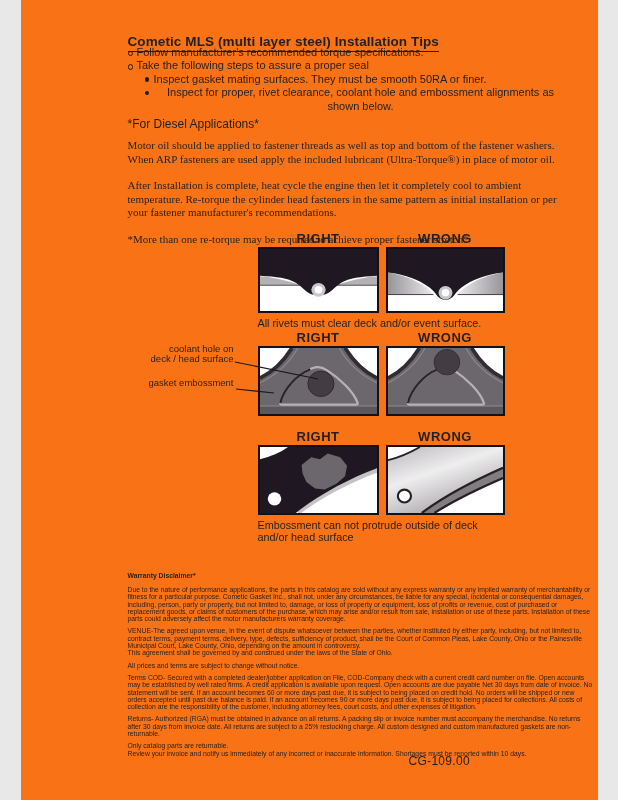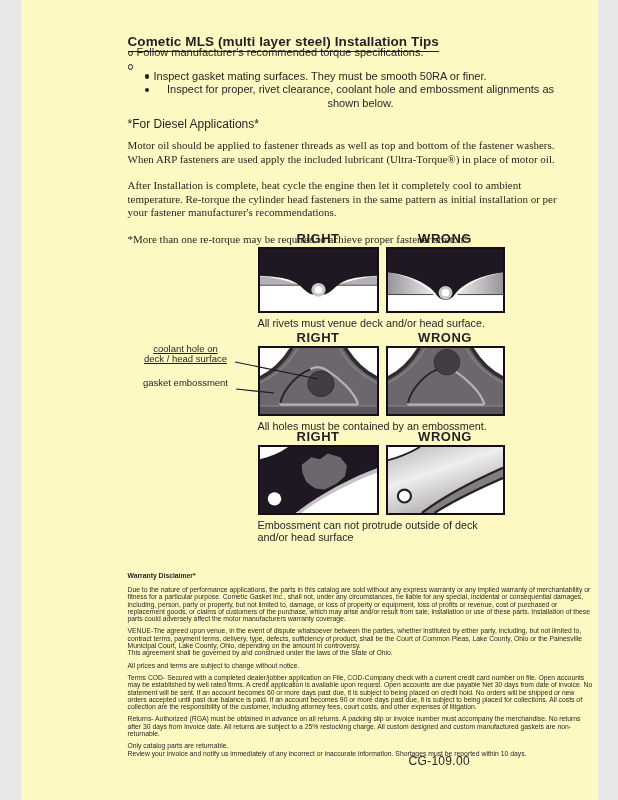--- a/index.html
+++ b/index.html
@@ -1,17 +1,17 @@
 <!DOCTYPE html>
 <html><head>
 <meta charset="utf-8">
 <style>
   html,body{margin:0;padding:0;background:#e8e8e8;}
   #page{
-    position:relative;width:577px;height:800px;background:#fef9c3;
+    position:relative;width:577px;height:800px;background:#f97316;
     font-family:"Liberation Sans",sans-serif;color:#231f20;overflow:hidden;
     margin:0 auto;
   }
   
   #title-block{position:absolute;left:107px;top:25px;}
   #page-title{
     font-size:13.5px;font-weight:bold;letter-spacing:.1px;
     border-bottom:1.6px solid #231f20;padding-bottom:2px;display:inline-block;
   }
   
@@ -33,21 +33,21 @@
   .fig-labels .l2{width:119px;}
   .fig-boxes{display:flex;gap:7px;}
   .fig-box{border:2px solid #151015;background:#fff;font-size:0;line-height:0;}
   .fig-box svg{display:block;}
   .fig-caption{font-size:10.8px;line-height:11.5px;margin-top:5px;}
   #fig1{left:237px;top:231px;}
   #fig2{left:237px;top:330px;}
   #fig3{left:237px;top:429px;}
   #fig2-side-labels{
     position:absolute;left:117px;top:344px;width:96px;
-    font-size:9.5px;line-height:9.6px;text-align:center;text-decoration:underline;
+    font-size:9.5px;line-height:9.6px;text-align:right;
   }
   #fig2-callout2{position:absolute;left:0;top:34px;width:96px;}
   #fig2-leaders{position:absolute;left:117px;top:344px;pointer-events:none;}
   
   #legal{position:absolute;left:107px;top:572px;width:467px;}
   #legal h3{font-size:6.8px;margin:0 0 7px 0;font-weight:bold;}
   #legal p{font-size:6.8px;line-height:7.3px;margin:0 0 5px 0;}
   #legal p.tight{margin-bottom:0;}
   
   #page-code{position:absolute;left:388px;top:754px;font-size:12px;letter-spacing:.3px;}
@@ -65,20 +65,21 @@
     <div class="bullet-row">
       <span class="marker">
           <span class="o-bullet"></span>
         </span>
       <span>Follow manufacturer's recommended torque specifications.</span>
     </div>
     <div class="bullet-row">
       <span class="marker">
           <span class="o-bullet"></span>
         </span>
+      <span>Take the following steps to assure a proper seal</span>
     </div>
     <div class="bullet-row sub">
       <span class="marker">
           <span class="f-bullet"></span>
         </span>
       <span>Inspect gasket mating surfaces.  They must be smooth 50RA or finer.</span>
     </div>
     <div class="bullet-row sub">
       <span class="marker">
           <span class="f-bullet"></span>
@@ -126,21 +127,21 @@
           <rect width="119" height="66" fill="#ffffff"></rect>
           <path d="M0,25 C13,27 27,32 38,40 C42,43 45,46 47,48.5 L0,48.5 Z" fill="url(#gwl)"></path>
           <path d="M119,25 C106,27 92,32 81,40 C77,43 74,46 72,48.5 L119,48.5 Z" fill="url(#gwr)"></path>
           <path d="M0,48.5 H47 M72,48.5 H119" stroke="#2a252a" stroke-width="0.9" fill="none"></path>
           <path d="M0,0 H119 V25 C102,27 87,32.5 76,41 C68,47 68.5,54 59.5,54 C50.5,54 51,47 43,41 C32,32.5 17,27 0,25 Z" fill="#1f1823"></path>
           <circle cx="59.5" cy="46.5" r="7.2" fill="#cac7ca"></circle>
           <circle cx="59.5" cy="46.5" r="3.9" fill="#ffffff"></circle>
         </svg>
       </div>
     </div>
-    <div class="fig-caption">All rivets must venue deck and/or head surface.</div>
+    <div class="fig-caption">All rivets must clear deck and/or event surface.</div>
   </div>
 
   <div id="fig2" class="fig">
     <div class="fig-labels">
       <span class="l1">RIGHT</span>
       <span class="l2">WRONG</span>
     </div>
     <div class="fig-boxes">
       <div class="fig-box">
         <svg width="117" height="66" viewBox="0 0 121 70" preserveAspectRatio="none">
@@ -168,21 +169,20 @@
           <path d="M39,0 C30,17 16,29 0,37" stroke="#8b878b" stroke-width="1.2" fill="none"></path>
           <path d="M121,0 H88 C97,15 109,26 121,32 Z" fill="#ffffff"></path>
           <path d="M88,0 C97,15 109,26 121,32" stroke="#322c32" stroke-width="4" fill="none"></path>
           <path d="M82,0 C91,17 105,29 121,37" stroke="#8b878b" stroke-width="1.2" fill="none"></path>
           <path d="M21,58.5 C24,43 40,27 54,21.5 C59,19.5 64,20 69,23.5 C82,32 97,46 101,58.5 C101.5,59.8 100,60 97,60 L25,60 C22,60 20.5,59.8 21,58.5 Z" stroke="#b5b1b5" stroke-width="2.4" fill="none"></path>
           <path d="M21,58.5 C24,43 39,28 52,22.5" stroke="#2b252b" stroke-width="2.4" fill="none"></path>
           <circle cx="62" cy="15" r="13.5" fill="#433d43" stroke="#353035" stroke-width="1"></circle>
         </svg>
       </div>
     </div>
-    <div class="fig-caption">All holes must be contained by an embossment.</div>
   </div>
 
   <div id="fig2-side-labels">
     <div>
       <div>coolant hole on</div>
       <div>deck / head surface</div>
     </div>
     <div id="fig2-callout2">gasket embossment</div>
   </div>
   <svg id="fig2-leaders" width="195" height="60" viewBox="0 0 195 60">

